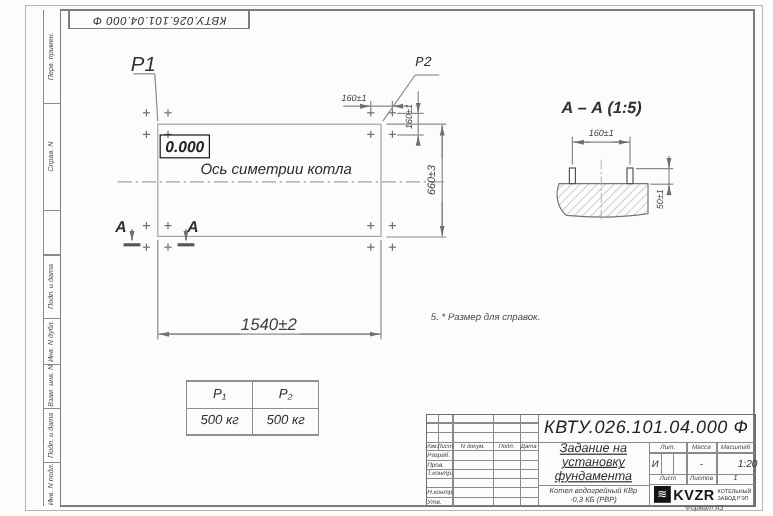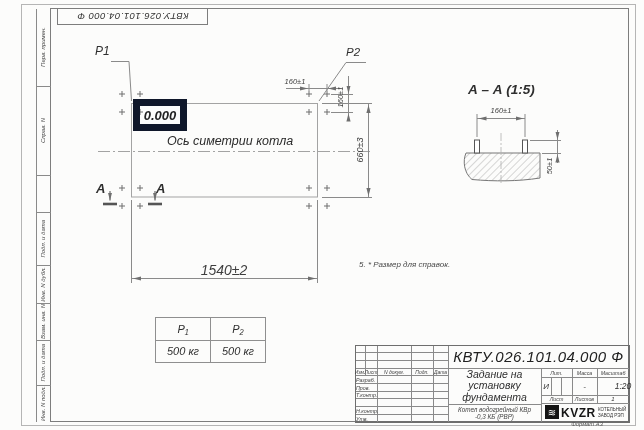--- a/index.html
+++ b/index.html
@@ -8,21 +8,21 @@
   #linework{position:absolute;left:0;top:0;}
   .t{position:absolute;font-style:italic;color:#2f2f2f;white-space:nowrap;line-height:1;}
   .c{transform:translate(-50%,-50%);}
   .r{transform:translate(-50%,-50%) rotate(-90deg);}
   .cell{position:absolute;display:flex;align-items:center;justify-content:center;
         font-style:italic;color:#2f2f2f;text-align:center;}
   .mlabel{position:absolute;left:36px;width:14px;display:flex;align-items:center;justify-content:center;}
   .mlabel span{writing-mode:vertical-rl;transform:rotate(180deg);font-size:6px;font-style:italic;color:#4a4a4a;white-space:nowrap;}
   #topstamp{position:absolute;left:57px;top:8px;width:151px;height:16px;display:flex;align-items:center;justify-content:center;}
   #topstamp span{transform:rotate(180deg);font-size:9.5px;font-style:italic;color:#333;letter-spacing:.5px;}
-  #levelbox{position:absolute;left:133px;top:99px;width:40px;height:18px;border:7px solid #0f172a;
+  #levelbox{position:absolute;left:133px;top:112px;width:40px;height:18px;border:1px solid #0f172a;
             display:flex;align-items:center;justify-content:center;font-size:13px;font-weight:bold;font-style:italic;color:#222;}
   #notes{position:absolute;left:345px;top:260px;width:284px;color:#474747;}
   #notes p{margin:0;font-size:8px;font-style:italic;line-height:9.5px;text-indent:14px;}
   .logoicon{position:absolute;left:545px;top:405px;width:14px;height:14px;background:#141414;color:#fff;
             display:flex;align-items:center;justify-content:center;font-size:10px;}
   .kvzr{position:absolute;left:561px;top:406px;font-size:12px;font-weight:bold;color:#161616;letter-spacing:.5px;}
   .coname{position:absolute;left:598px;top:407px;font-size:4.5px;line-height:5.5px;color:#333;}
 </style>
 </head>
 <body>
@@ -193,22 +193,22 @@
   <div class="mlabel" style="top:303px;height:37px;">
       <span>Взам. инв. N</span>
     </div>
   <div class="mlabel" style="top:340px;height:45px;">
       <span>Подп. и дата</span>
     </div>
   <div class="mlabel" style="top:385px;height:37px;">
       <span>Инв. N подл.</span>
     </div>
 
-  <span class="t" style="left:95px;top:45px;font-size:12px;">P1</span>
-  <span class="t" style="left:346px;top:47px;font-size:11.5px;">P2</span>
+  <span class="t" style="left:109px;top:45px;font-size:17px;">P1</span>
+  <span class="t" style="left:346px;top:47px;font-size:11.5px;font-family:Liberation Mono, monospace;">P2</span>
   <div id="levelbox">
     <span>0.000</span>
   </div>
   <span class="t" style="left:137px;top:135px;font-size:12.5px;color:#2b2b2b;margin-left:30px;">Ось симетрии котла</span>
   <span class="t c" style="left:224px;top:270px;font-size:14px;color:#3e3e3e;">1540±2</span>
   <span class="t r" style="left:360px;top:150px;font-size:9px;color:#3e3e3e;">660±3</span>
   <span class="t c" style="left:295px;top:82px;font-size:7.5px;color:#3e3e3e;">160±1</span>
   <span class="t r" style="left:341px;top:97px;font-size:7.5px;color:#3e3e3e;">160±1</span>
   <span class="t" style="left:96px;top:182px;font-size:13px;font-weight:bold;">А</span>
   <span class="t" style="left:156px;top:182px;font-size:13px;font-weight:bold;">А</span>
@@ -220,21 +220,21 @@
   <span class="t c" style="left:183px;top:329px;font-size:11px;">P₁</span>
   <span class="t c" style="left:238px;top:329px;font-size:11px;">P₂</span>
   <span class="t c" style="left:183px;top:351px;font-size:11px;">500 кг</span>
   <span class="t c" style="left:238px;top:351px;font-size:11px;">500 кг</span>
 
   <div id="notes">
     <p>5. * Размер для справок.</p>
   </div>
 
   <div class="cell" style="left:448px;top:345px;width:181px;height:23px;font-size:15px;letter-spacing:.5px;color:#222;">КВТУ.026.101.04.000 Ф</div>
-  <div class="cell" style="left:448px;top:368px;width:93px;height:36px;font-size:10.5px;line-height:11.5px;padding:0 6px;box-sizing:border-box;">Задание на установку фундамента</div>
+  <div class="cell" style="left:448px;top:368px;width:93px;height:36px;font-size:10.5px;line-height:11.5px;padding:0 6px;box-sizing:border-box;text-decoration:underline;">Задание на установку фундамента</div>
   <div class="cell" style="left:448px;top:404px;width:93px;height:18px;font-size:6.3px;line-height:7px;padding:0 9px;box-sizing:border-box;color:#444;">Котел водогрейный КВр -0,3 КБ (РВР)</div>
 
   <div class="cell" style="left:355px;top:368px;width:10px;height:8px;font-size:5px;color:#444;">Изм.</div>
   <div class="cell" style="left:365px;top:368px;width:12px;height:8px;font-size:5px;color:#444;">Лист</div>
   <div class="cell" style="left:377px;top:368px;width:34px;height:8px;font-size:5px;color:#444;">N докум.</div>
   <div class="cell" style="left:411px;top:368px;width:22px;height:8px;font-size:5px;color:#444;">Подп.</div>
   <div class="cell" style="left:433px;top:368px;width:15px;height:8px;font-size:5px;color:#444;">Дата</div>
 
   <div class="cell" style="left:356px;top:376px;width:24px;height:7px;font-size:5.3px;justify-content:flex-start;color:#444;">Разраб.</div>
   <div class="cell" style="left:356px;top:384px;width:24px;height:7px;font-size:5.3px;justify-content:flex-start;color:#444;">Пров.</div>

